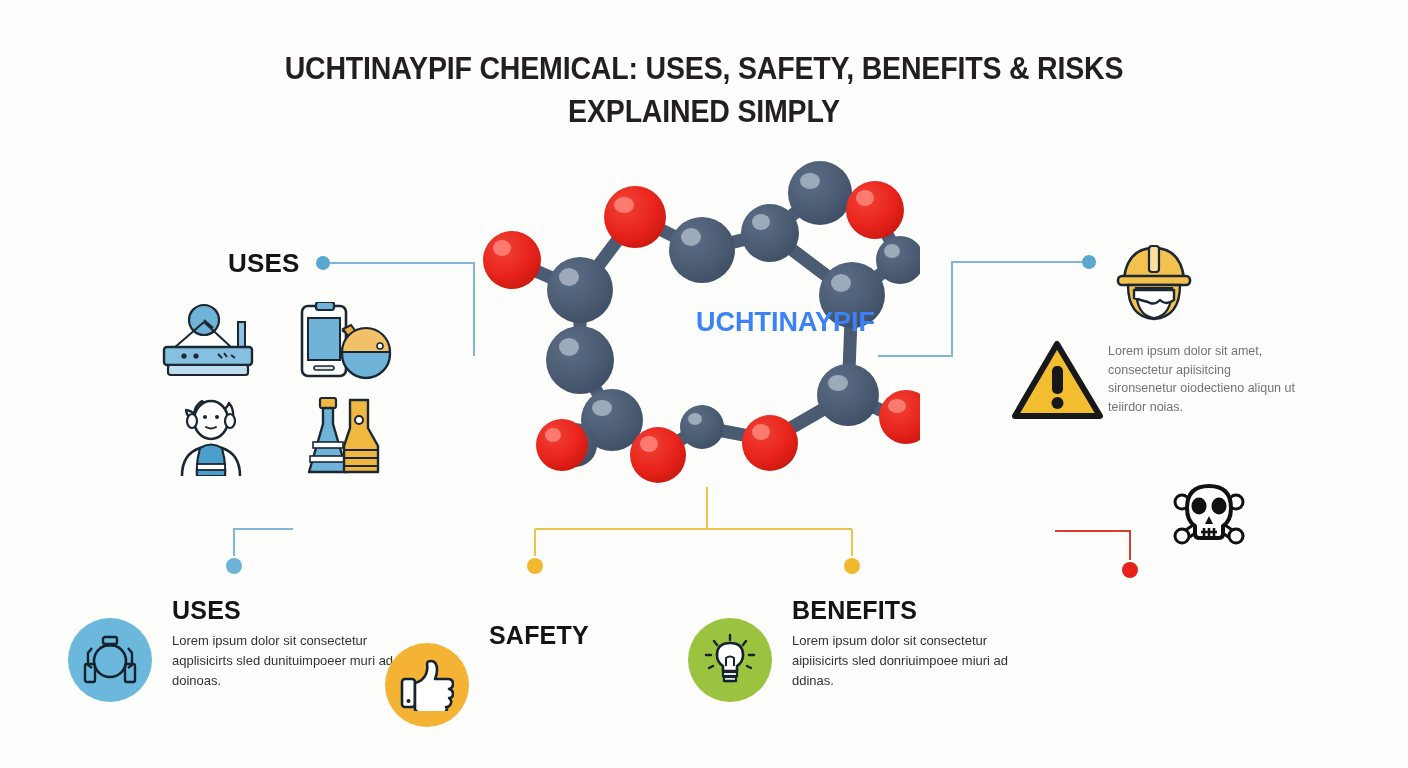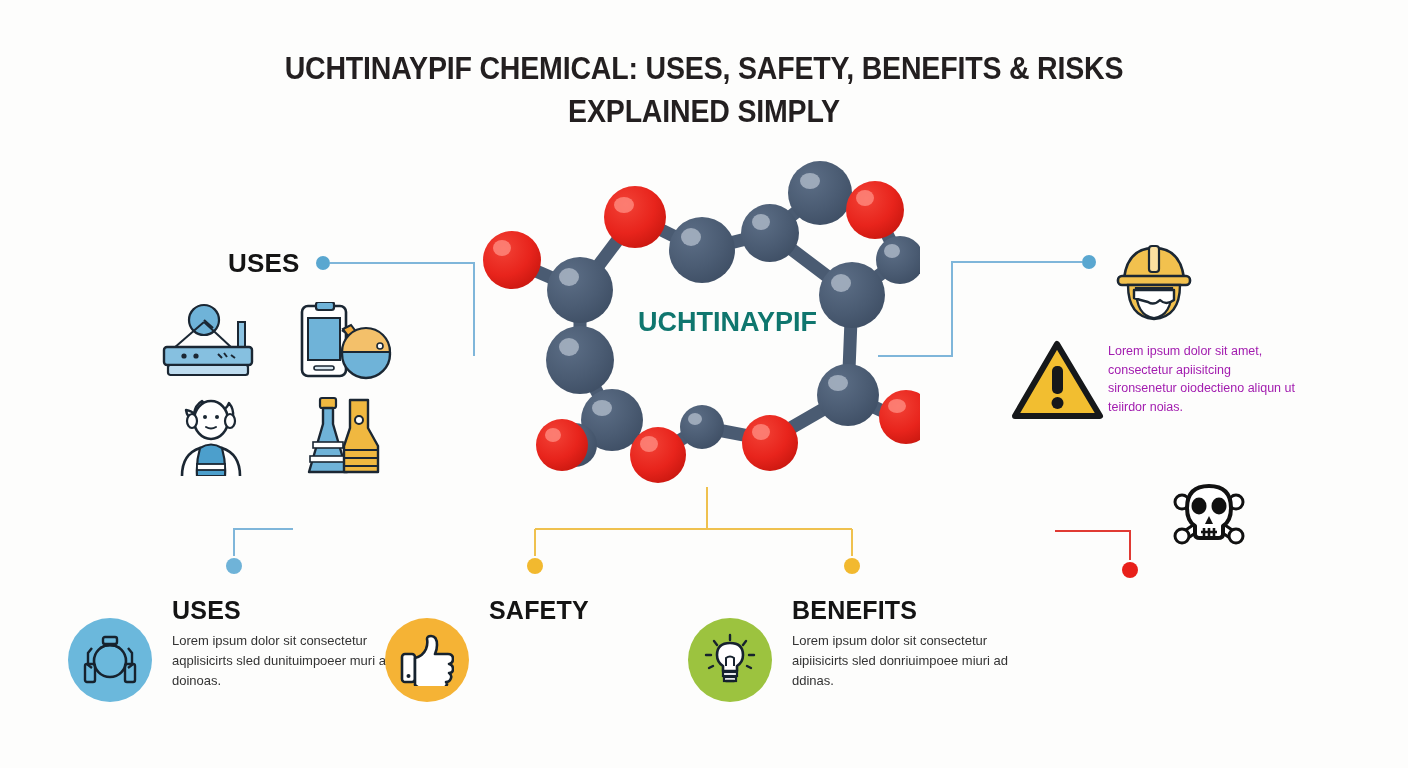--- a/index.html
+++ b/index.html
@@ -27,22 +27,22 @@
   .title .l1{display:block;}
   .title .l2{display:block;}
 
   
   #wires{position:absolute;left:0;top:0;width:1408px;height:768px;}
 
   
   #molecule{position:absolute;left:470px;top:155px;width:450px;height:360px;}
   .center-label{
     position:absolute;left:580px;top:305px;width:295px;
-    text-align:center;
-    font-size:27px;font-weight:bold;color:#0f766e;
+    text-align:right;
+    font-size:27px;font-weight:bold;color:#3b82f6;
     line-height:1.32;
     z-index:6;
     font-family:"Liberation Sans", sans-serif;
     pointer-events:none;
   }
   .center-label span{display:block;}
 
   
   .sec-label{
     position:absolute;
@@ -54,21 +54,21 @@
 
   
   .icon-grid{position:absolute;left:160px;top:296px;width:240px;height:185px;}
   .icon-cell{position:absolute;}
 
   
   .safety-helmet{position:absolute;left:1108px;top:238px;}
   .safety-warn{position:absolute;left:1010px;top:338px;}
   .safety-text{
     position:absolute;left:1108px;top:342px;width:195px;
-    font-size:12.5px;line-height:1.48;color:#a21caf;
+    font-size:12.5px;line-height:1.48;color:#737373;
     font-family:"Liberation Sans", sans-serif;
   }
   .skull{position:absolute;left:1168px;top:484px;}
 
   
   .card{position:absolute;top:596px;width:330px;height:130px;}
   .card .bubble{
     position:absolute;left:0;top:22px;
     width:84px;height:84px;border-radius:50%;
     display:flex;align-items:center;justify-content:center;
@@ -79,21 +79,21 @@
     font-size:25px;font-weight:bold;color:#141414;
     letter-spacing:0.2px;
     font-family:"Liberation Sans", sans-serif;
   }
   .card p{
     margin:0;
     font-size:13px;line-height:1.52;color:#333;
     font-family:"Liberation Sans", sans-serif;
   }
   #card-uses{left:68px;}
-  #card-safety{left:385px;}
+  #card-safety{left:385px;margin-top:25px;}
   #card-benefits{left:688px;}
   #card-risks{left:1022px;}
 </style>
 </head>
 <body>
 
 <div id="stage">
 
   <div class="title">
     <span class="l1">UCHTINAYPIF CHEMICAL: USES, SAFETY, BENEFITS &amp; RISKS</span>

